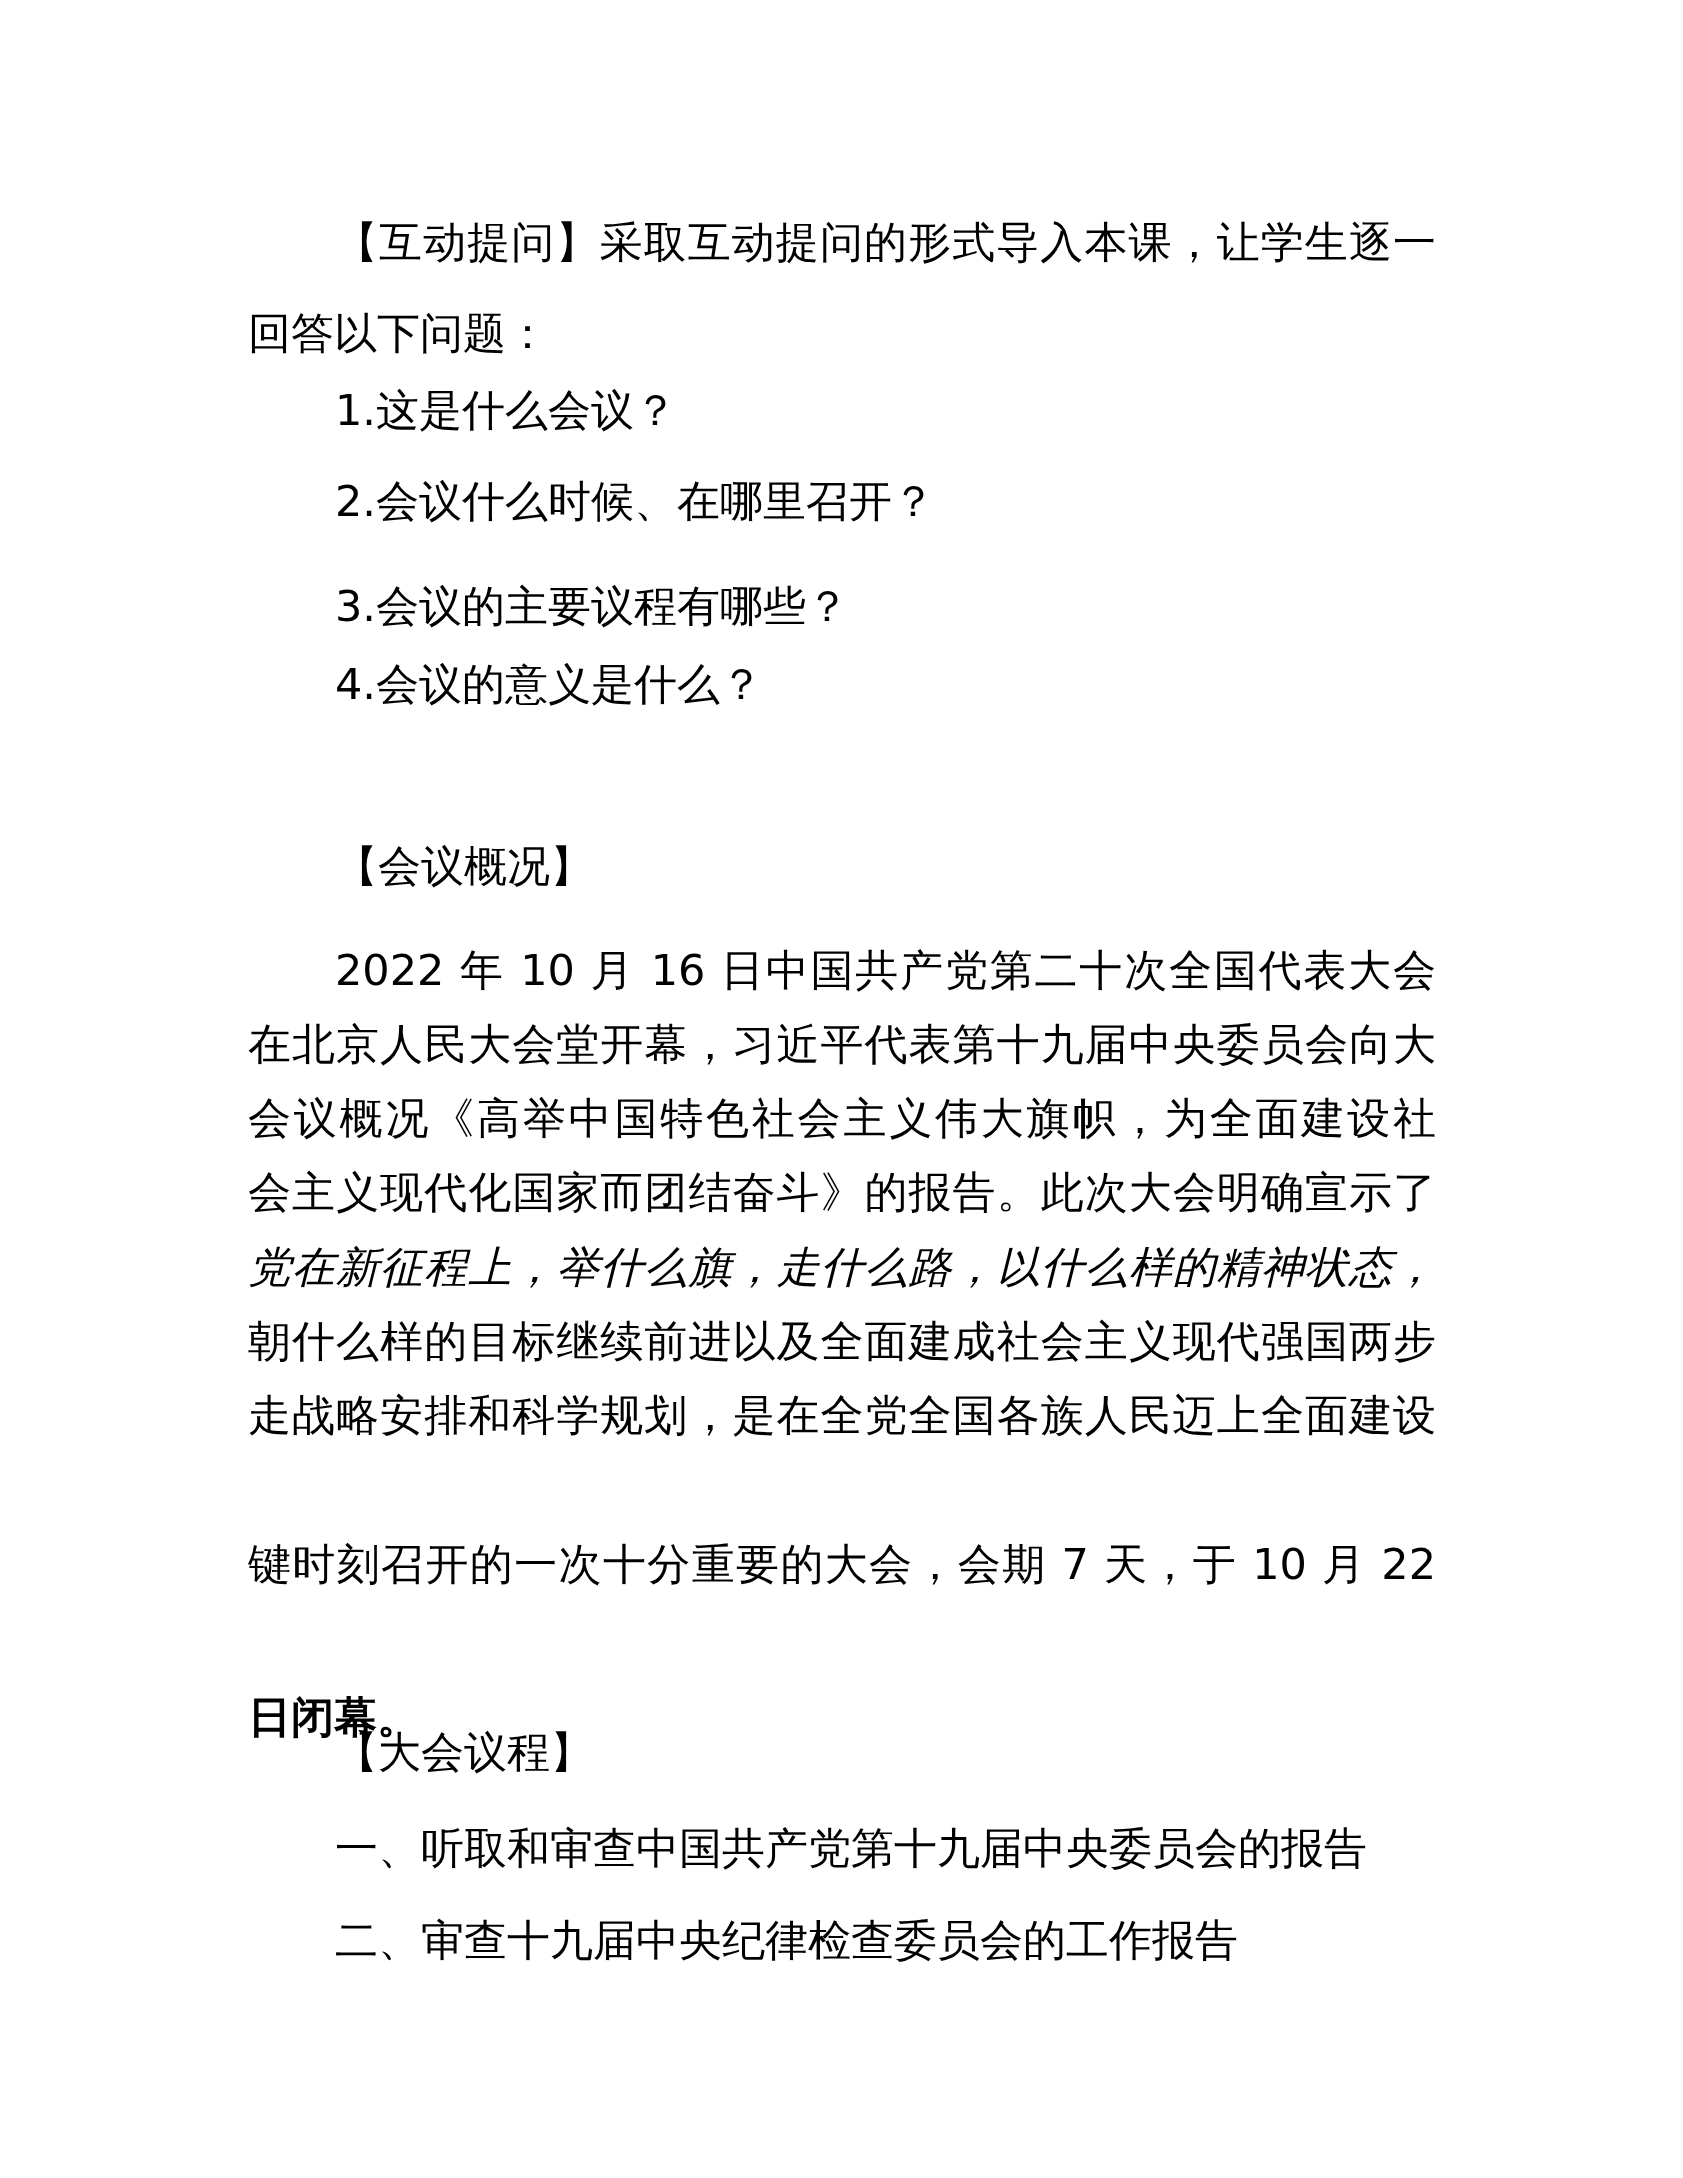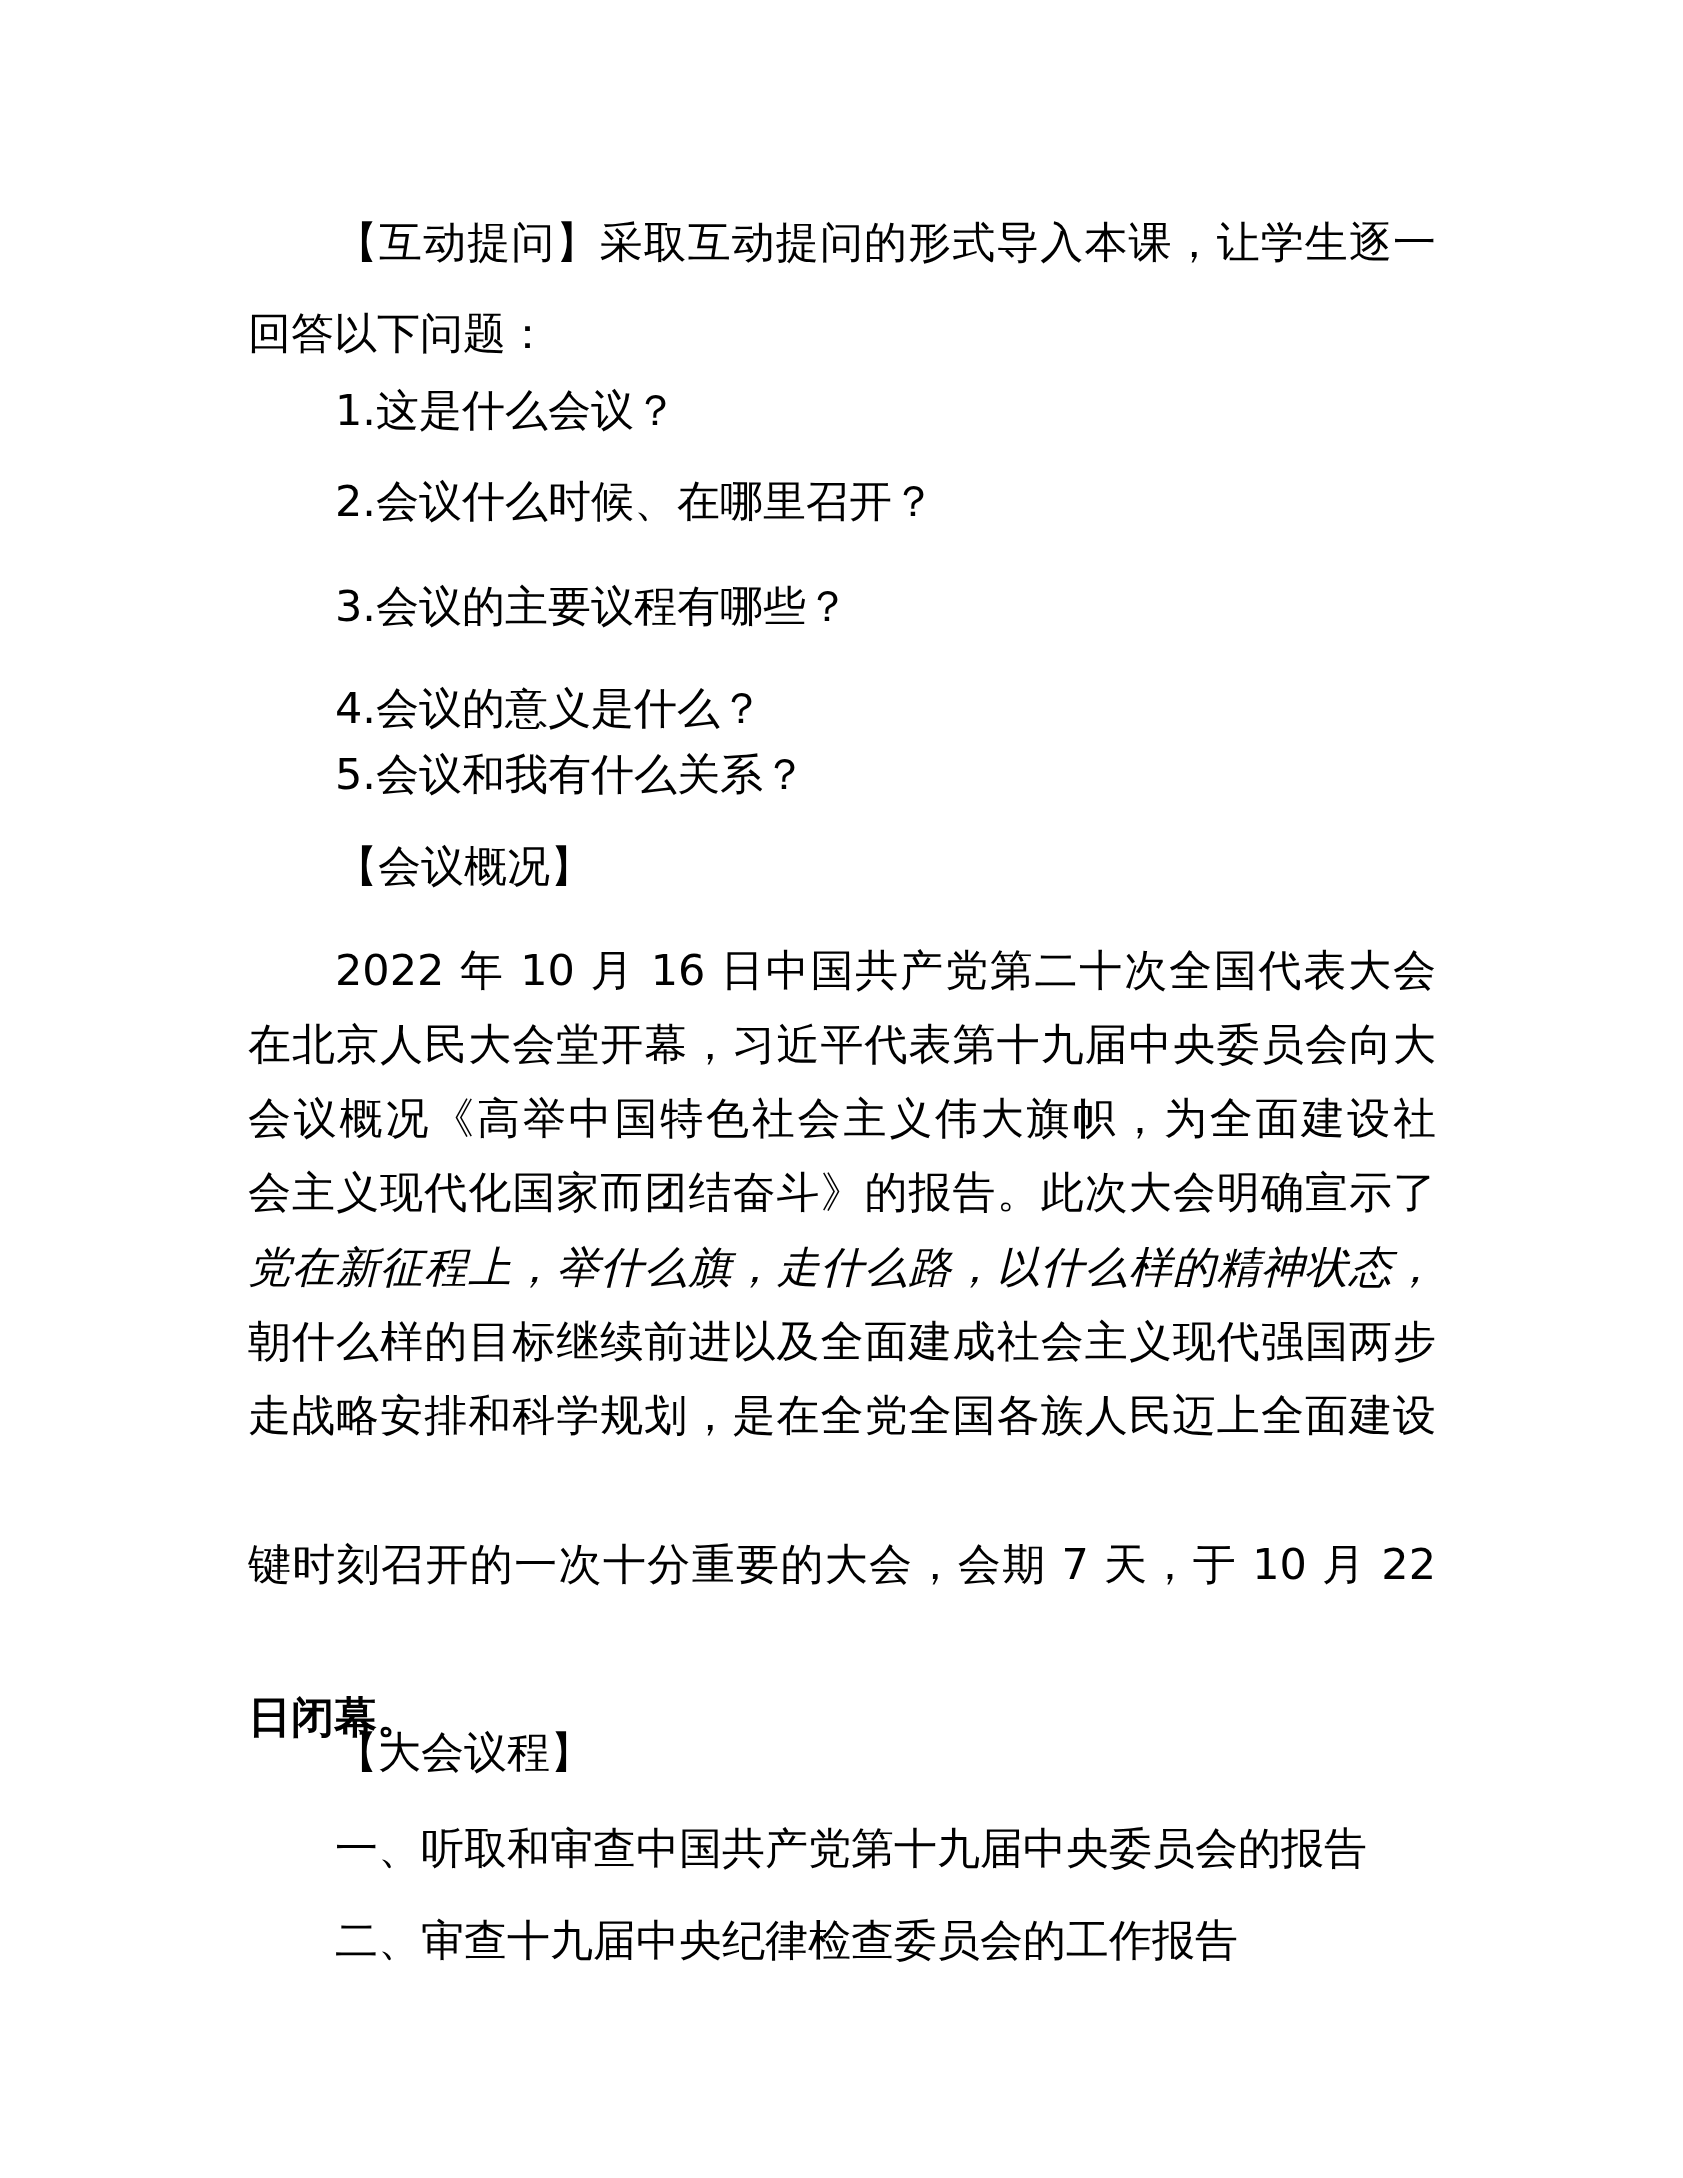--- a/index.html
+++ b/index.html
@@ -15,22 +15,21 @@
 <body>
 
 <div class="page">
 
   <div class="line indent justify" style="top:213px;">【互动提问】采取互动提问的形式导入本课，让学生逐一</div>
   <div class="line" style="top:304px;">回答以下问题：</div>
 
   <div class="line indent" style="top:381px;">1.这是什么会议？</div>
   <div class="line indent" style="top:472px;">2.会议什么时候、在哪里召开？</div>
   <div class="line indent" style="top:577px;">3.会议的主要议程有哪些？</div>
-  <div class="line indent" style="top:655px;margin-top:24px;">4.会议的意义是什么？</div>
-  <div class="line indent" style="top:745px;">5.会议和我有什么关系？</div>
+  <div class="line indent" style="top:655px;">4.会议的意义是什么？</div>
 
   <div class="line indent" style="top:837px;">【会议概况】</div>
 
   <div class="line indent justify" style="top:941px;">2022 年 10 月 16 日中国共产党第二十次全国代表大会</div>
   <div class="line justify" style="top:1015px;">在北京人民大会堂开幕，习近平代表第十九届中央委员会向大</div>
   <div class="line justify" style="top:1089px;">会议概况《高举中国特色社会主义伟大旗帜，为全面建设社</div>
   <div class="line justify" style="top:1163px;">会主义现代化国家而团结奋斗》的报告。此次大会明确宣示了</div>
   <div class="line justify" style="top:1238px;font-style:italic;">党在新征程上，举什么旗，走什么路，以什么样的精神状态，</div>
   <div class="line justify" style="top:1312px;">朝什么样的目标继续前进以及全面建成社会主义现代强国两步</div>
   <div class="line justify" style="top:1386px;">走战略安排和科学规划，是在全党全国各族人民迈上全面建设</div>

